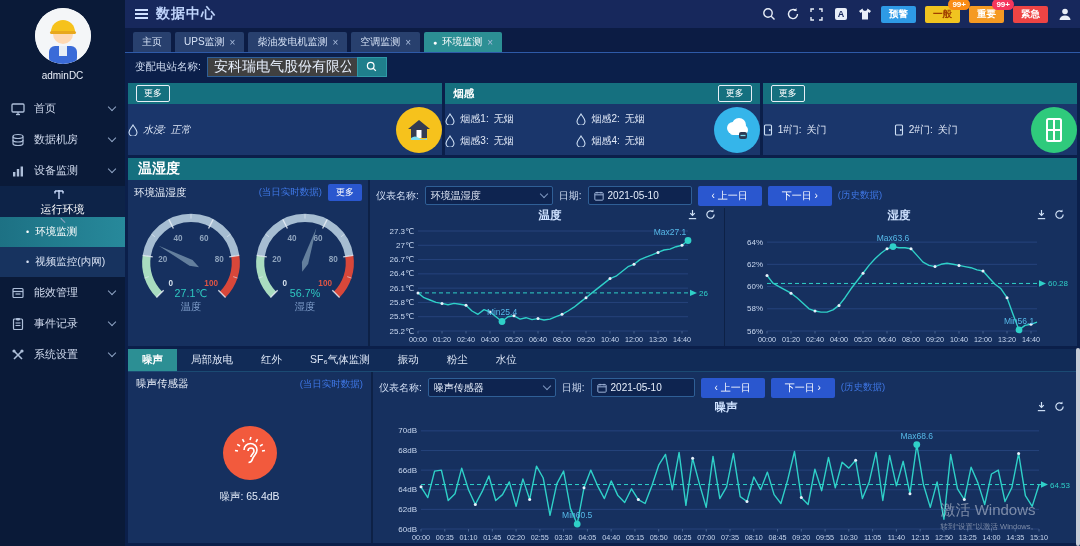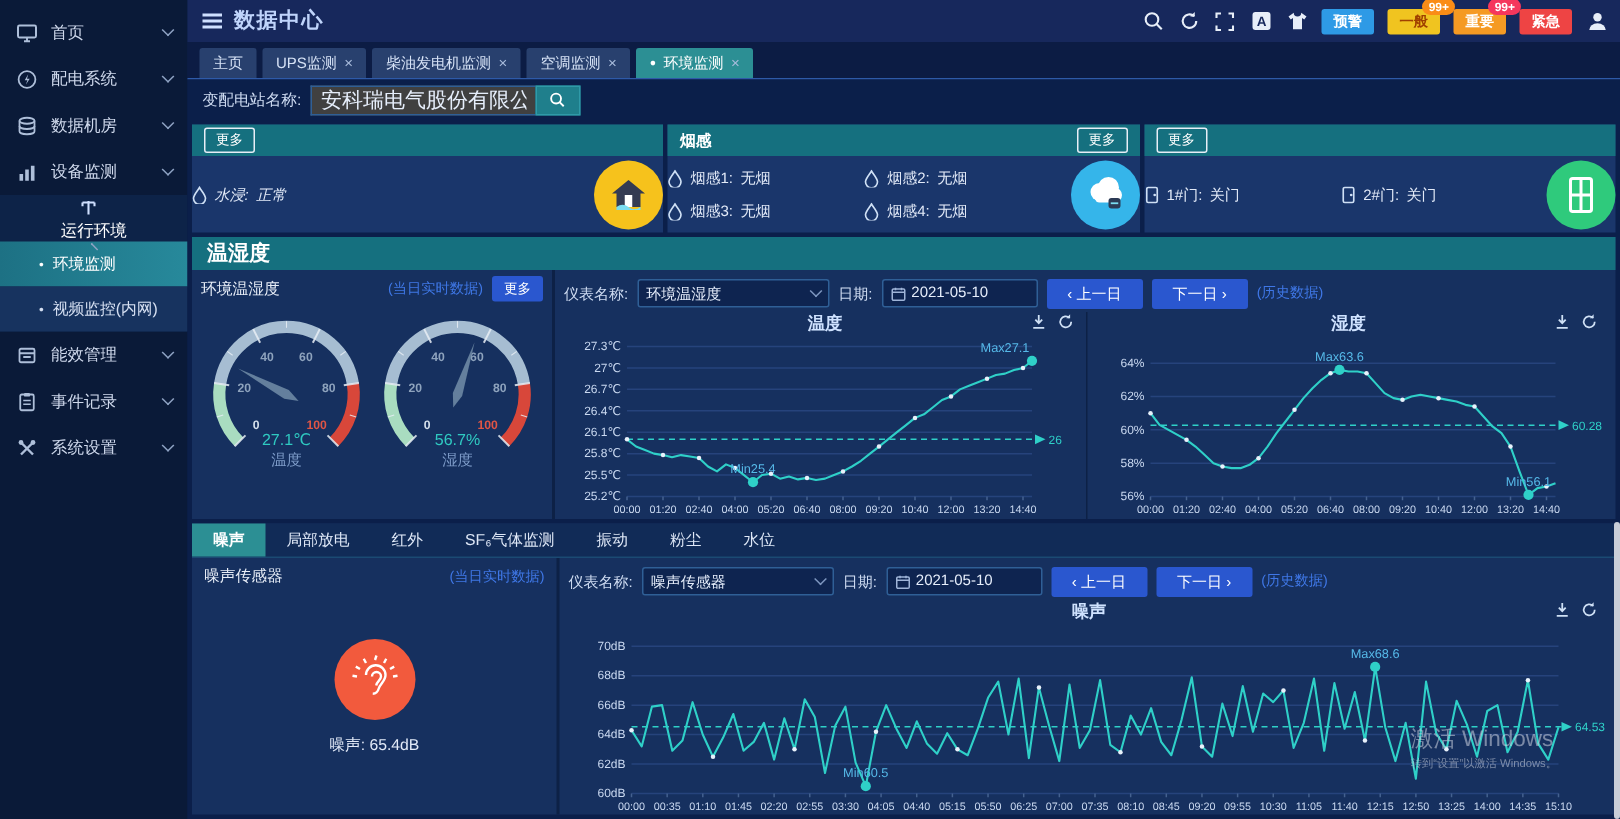--- a/index.html
+++ b/index.html
@@ -92,52 +92,55 @@
   .ntab.active{background:#2c8f94;color:#fff;font-weight:bold;}
   .noise-body{flex:1;display:flex;min-height:0;}
   .noise-left{width:245px;flex:none;border-right:2px solid #0d2146;display:flex;flex-direction:column;padding:5px 8px;}
   .nl-head{display:flex;align-items:center;}
   .nl-title{font-size:10.5px;color:#e8eef8;flex:1;}
   .nl-center{flex:1;display:flex;flex-direction:column;align-items:center;justify-content:center;gap:10px;}
   .bigicon.lg{width:54px;height:54px;margin:0;}
   .nl-reading{font-size:10.5px;color:#e2eaf8;}
   .noise-right{flex:1;display:flex;flex-direction:column;min-width:0;padding:3px 4px 0 6px;position:relative;}
   
-  .watermark{position:absolute;right:42px;bottom:32px;color:rgba(205,212,224,0.55);pointer-events:none;margin-left:10px;}
+  .watermark{position:absolute;right:42px;bottom:14px;color:rgba(205,212,224,0.55);pointer-events:none;margin-left:10px;}
   .watermark .w1{font-size:15px;}
   .watermark .w2{font-size:7.5px;margin-top:2px;}
   .scrollbar{position:absolute;right:0;top:348px;width:4px;height:198px;background:#c9ced8;border-radius:2px;}
   svg text{font-family:"Liberation Sans","DejaVu Sans",sans-serif;}
 </style>
 </head>
 <body>
 
 <div class="app">
 
   <div class="sidebar">
+    <div class="side-head">
+      <div class="avatar">
+        <svg width="56" height="56" viewBox="0 0 56 56">
+          <circle cx="28" cy="28" r="28" fill="#f4f6f8"></circle>
+          <rect x="14" y="38" width="28" height="18" rx="6" fill="#3a6bd8"></rect>
+          <rect x="24" y="38" width="8" height="10" fill="#e8eef5"></rect>
+          <circle cx="28" cy="26" r="10" fill="#ffd9b3"></circle>
+          <path d="M16 24 a12 12 0 0 1 24 0 l-2 2 h-20 z" fill="#f6c21c"></path>
+          <rect x="15" y="23" width="26" height="3" rx="1.5" fill="#e8a81c"></rect>
+        </svg>
+      </div>
+      <div class="username">adminDC</div>
+    </div>
     <div class="nav">
       <div class="nav-item">
         <span class="nicon">
             <svg width="14" height="14" viewBox="0 0 14 14">
               <rect x="1" y="2" width="12" height="8" rx="1" fill="none" stroke="#aebfd9" stroke-width="1.3"></rect>
               <line x1="5" y1="12.5" x2="9" y2="12.5" stroke="#aebfd9" stroke-width="1.3"></line>
               <line x1="7" y1="10" x2="7" y2="12.5" stroke="#aebfd9" stroke-width="1.3"></line>
             </svg>
           </span>
         <span class="nlabel">首页</span>
-        <span class="chev"></span>
-      </div>
-      <div class="nav-item">
-        <span class="nicon">
-            <svg width="14" height="14" viewBox="0 0 14 14">
-              <circle cx="7" cy="7" r="5.6" fill="none" stroke="#aebfd9" stroke-width="1.2"></circle>
-              <path d="M7.8 3.5 L5.5 7.5 h1.8 L6.2 10.5 L8.8 6.5 H7z" fill="#aebfd9"></path>
-            </svg>
-          </span>
-        <span class="nlabel">配电系统</span>
         <span class="chev"></span>
       </div>
       <div class="nav-item">
         <span class="nicon">
             <svg width="14" height="14" viewBox="0 0 14 14">
               <ellipse cx="7" cy="3.5" rx="5" ry="2" fill="none" stroke="#aebfd9" stroke-width="1.2"></ellipse>
               <path d="M2 3.5 v7 c0 1.1 2.2 2 5 2 s5 -.9 5 -2 v-7" fill="none" stroke="#aebfd9" stroke-width="1.2"></path>
               <path d="M2 7 c0 1.1 2.2 2 5 2 s5 -.9 5 -2" fill="none" stroke="#aebfd9" stroke-width="1.2"></path>
             </svg>
           </span>

